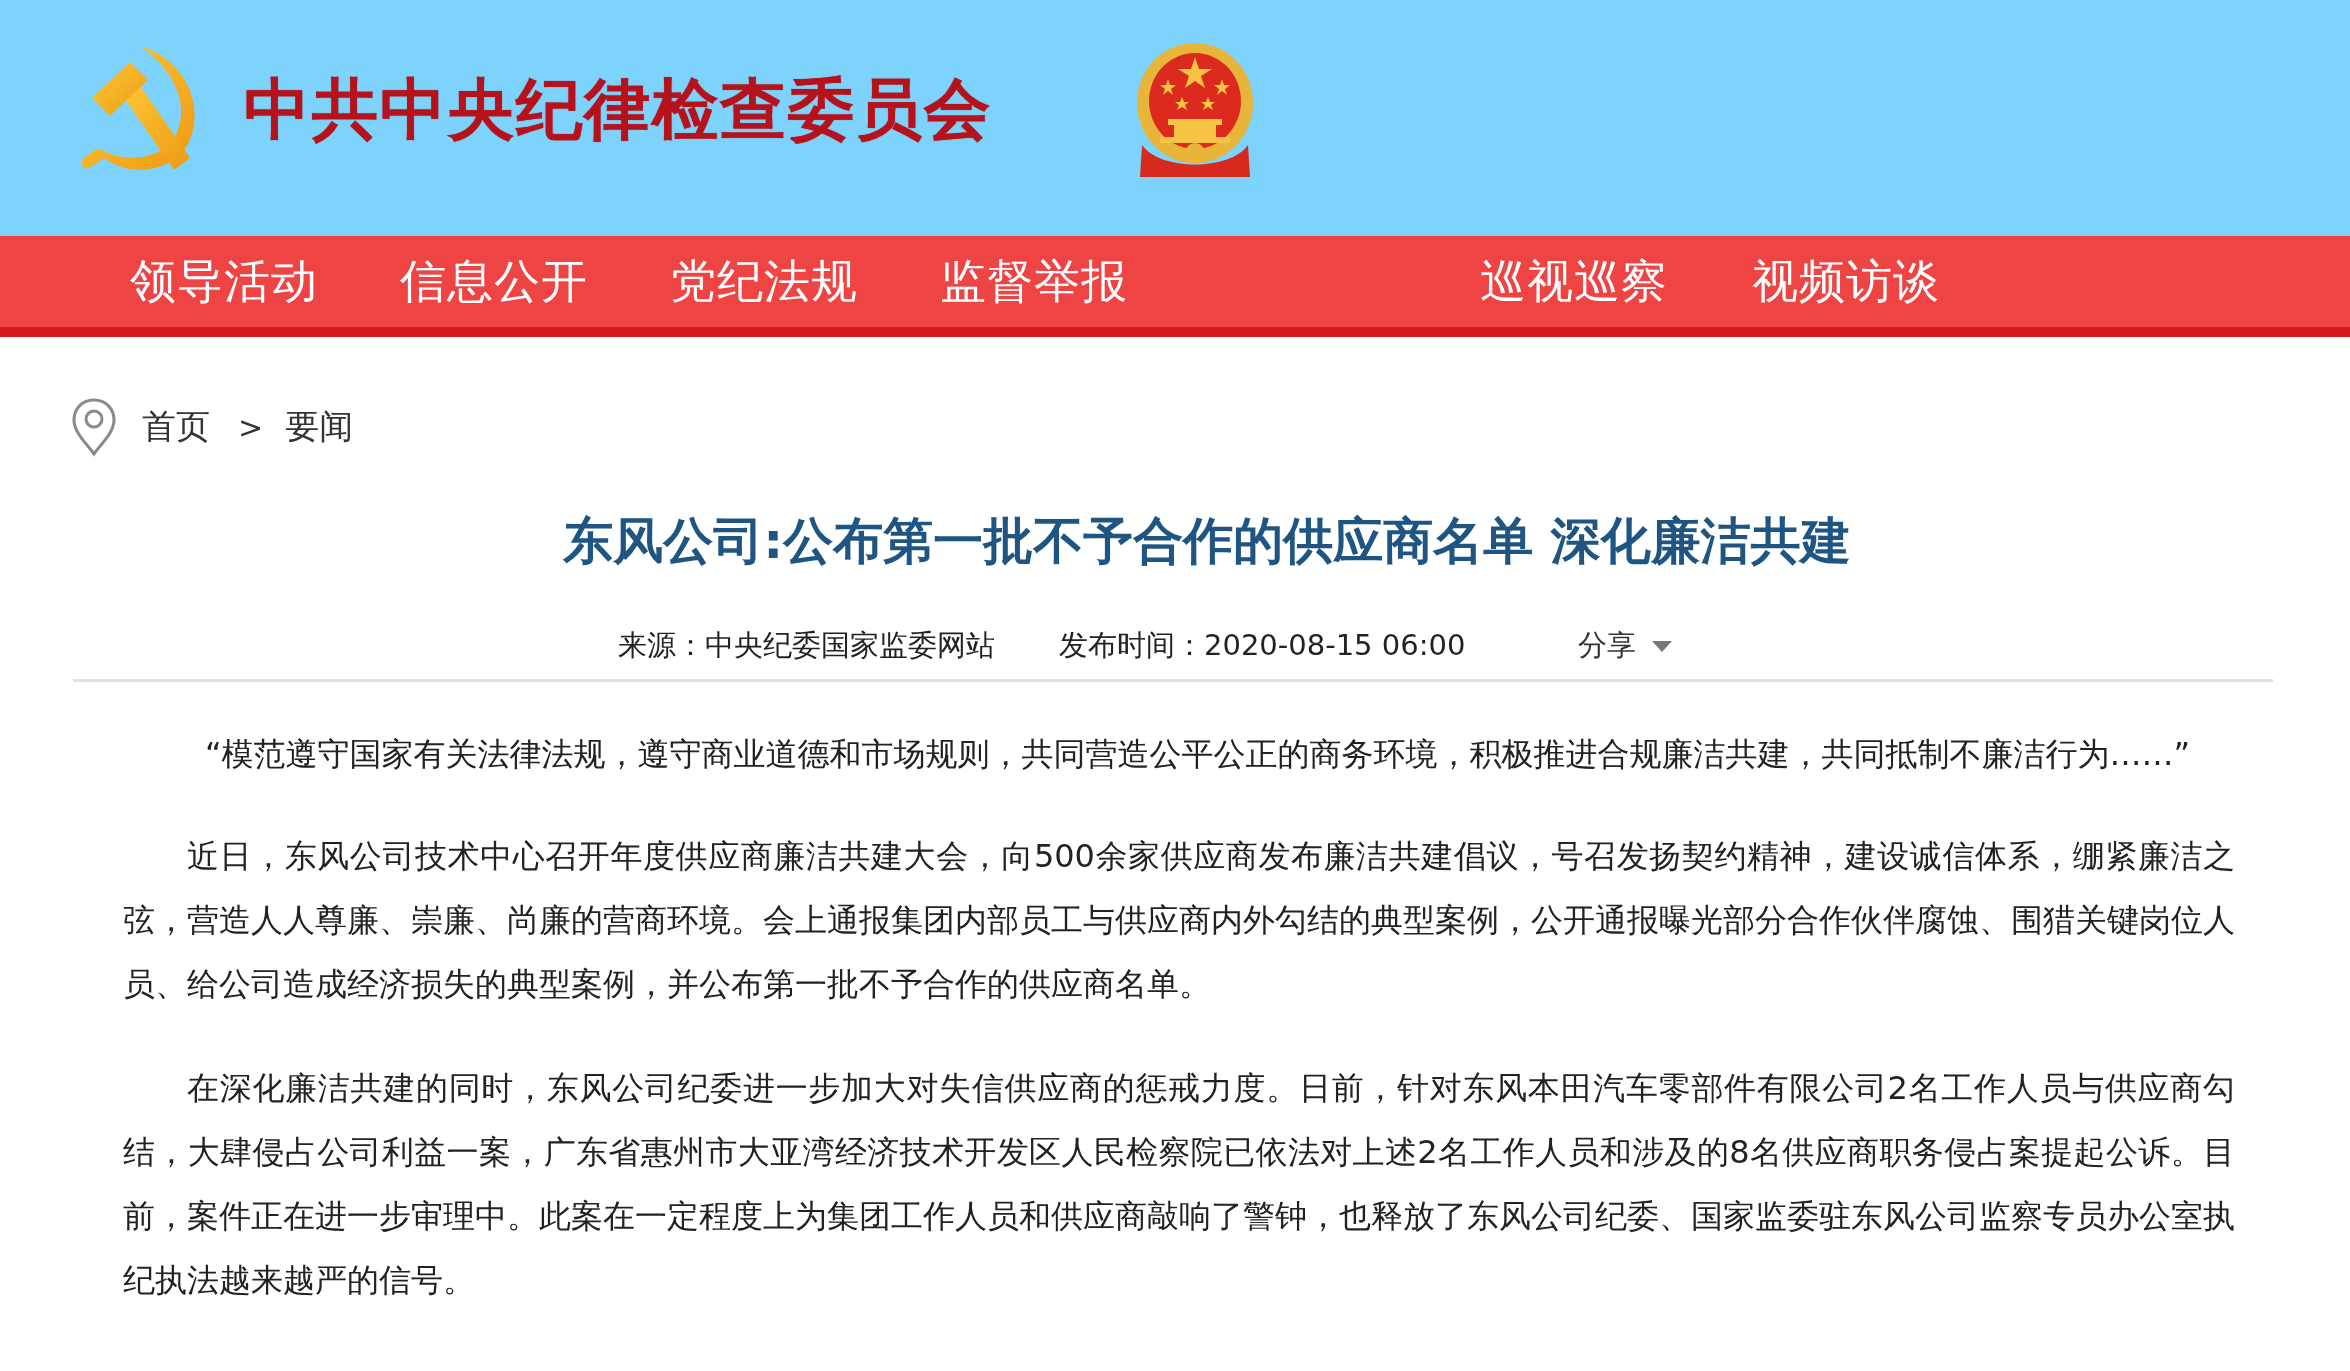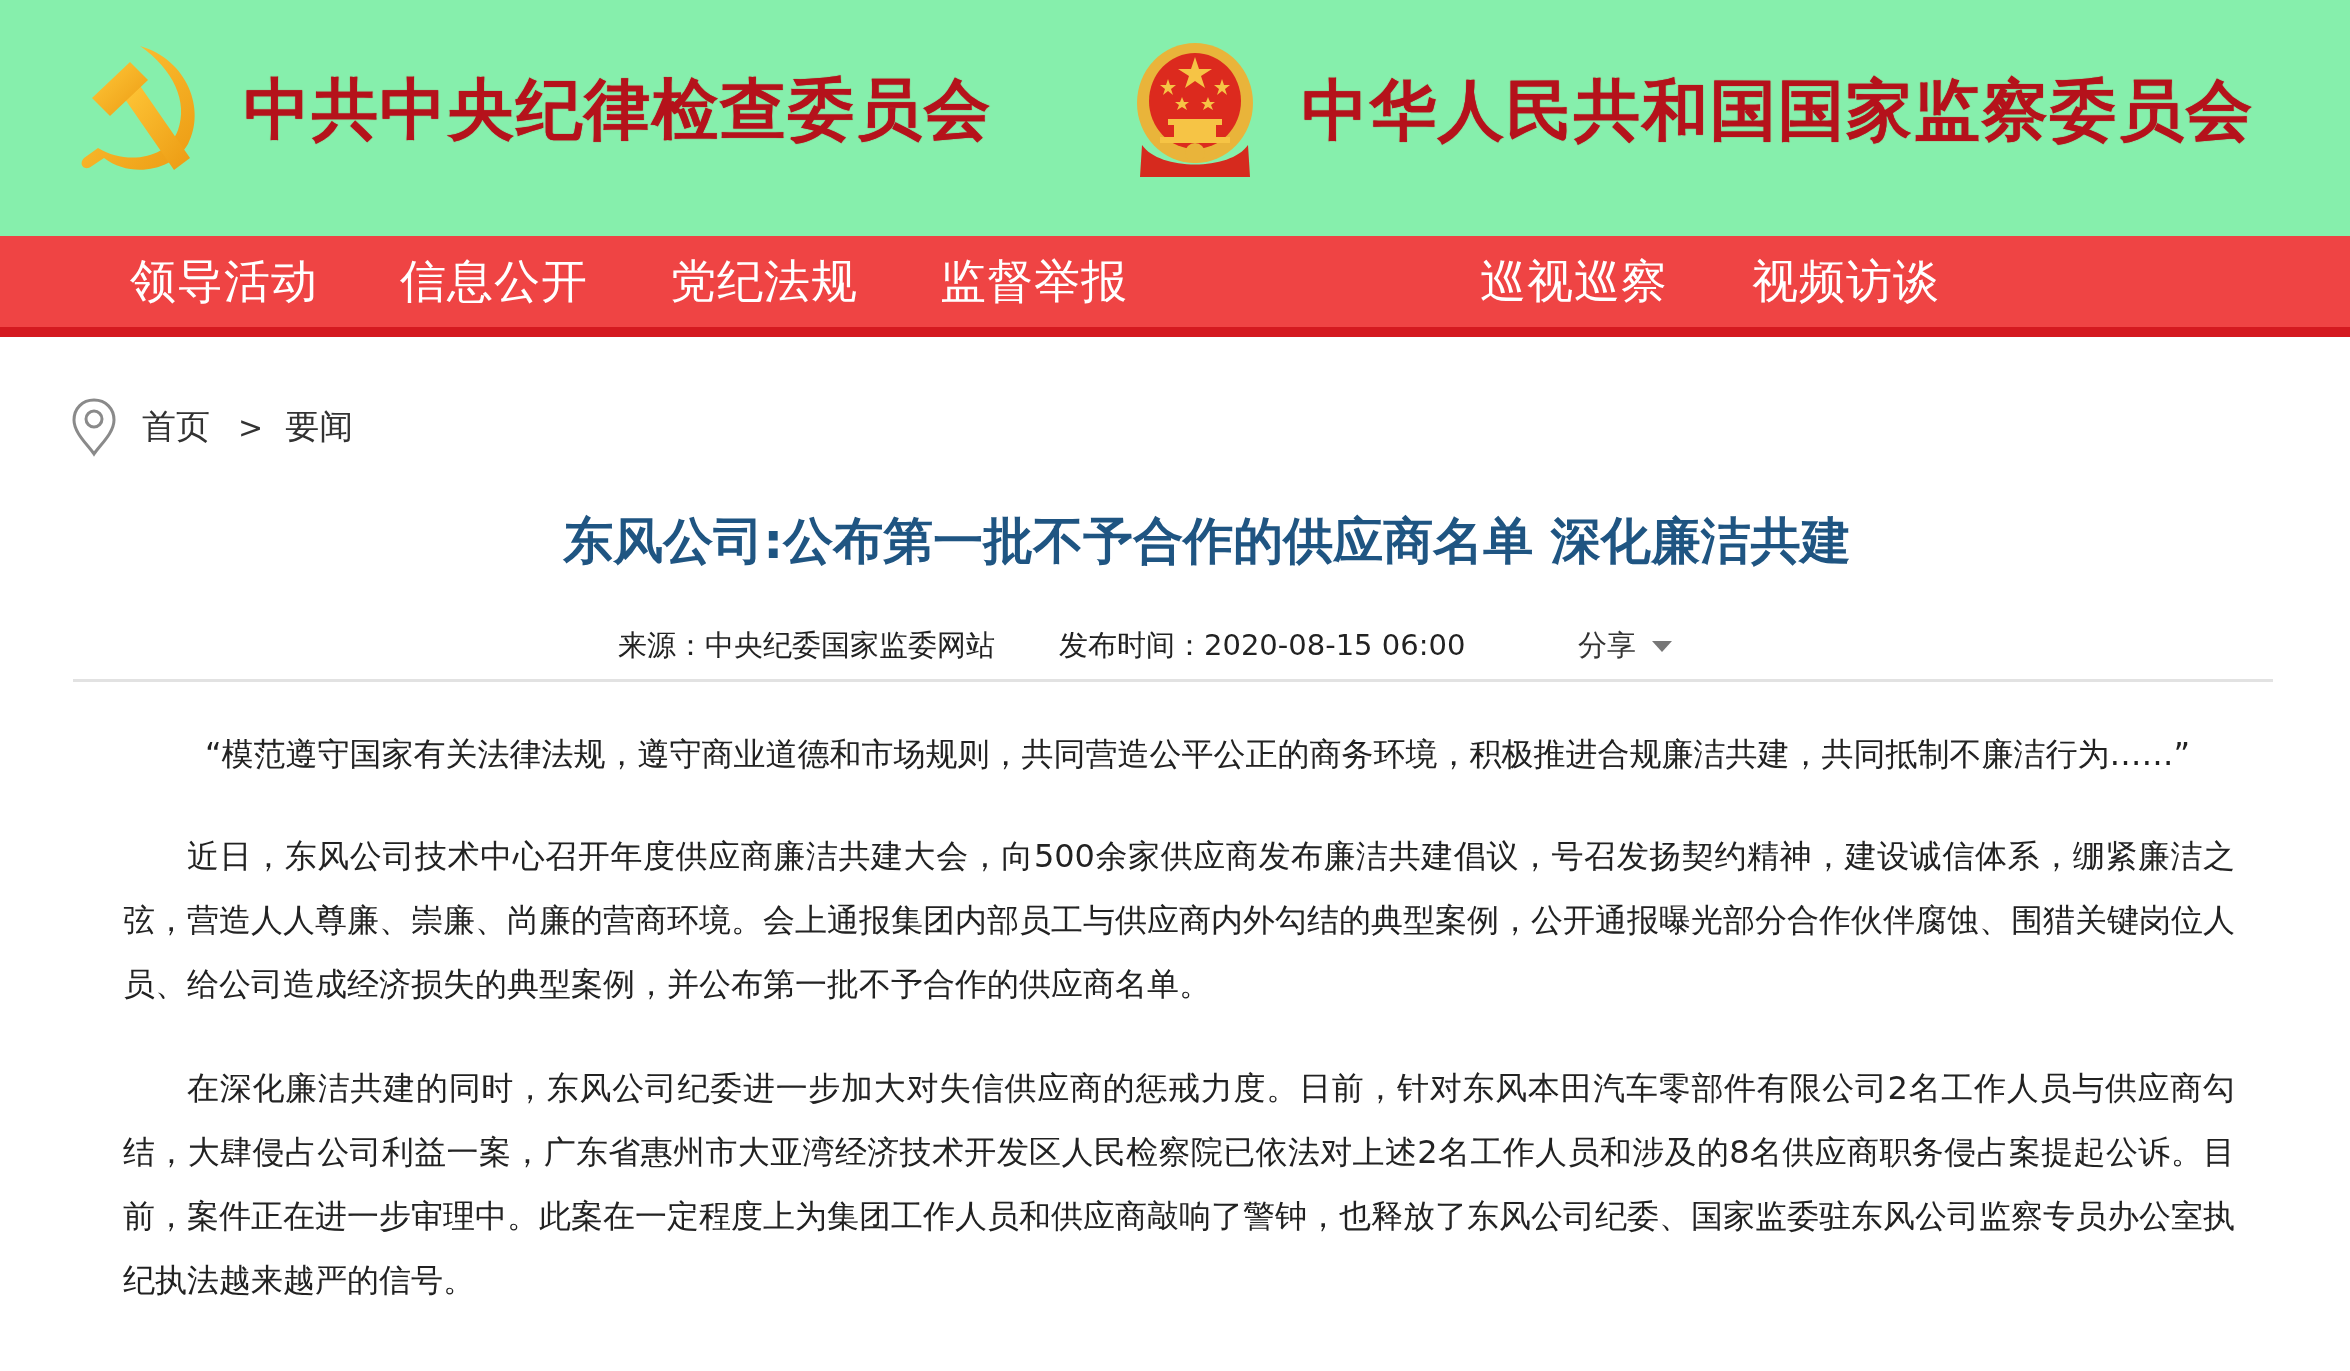--- a/index.html
+++ b/index.html
@@ -1,18 +1,18 @@
 <!DOCTYPE html>
 <html><head>
 <meta charset="utf-8">
 <style>
   html, body { margin:0; padding:0; background:#ffffff; }
   body { width:2350px; height:1371px; position:relative; overflow:hidden;
          font-family:"DejaVu Sans","Liberation Sans",sans-serif; color:#222; }
-  .header { position:absolute; left:0; top:0; width:2350px; height:236px; background:#86efac; }
+  .header { position:absolute; left:0; top:0; width:2350px; height:236px; background:#7dd3fc; }
   .logo-block { position:absolute; display:flex; align-items:center; }
   .logo-left { left:78px; top:40px; height:140px; }
   .logo-right { left:1130px; top:40px; height:142px; }
   .emblem { width:130px; height:140px; flex:0 0 auto; }
   .logo-text { font-family:"DejaVu Serif","Liberation Serif",serif; font-weight:bold;
                color:#b5121b; font-size:66px; letter-spacing:2px; white-space:nowrap;
                text-shadow:0 0 1px #b5121b; }
   .logo-left .logo-text { margin-left:36px; }
   .logo-right .logo-text { margin-left:42px; }
 
@@ -73,21 +73,20 @@
       <polygon points="38,38 40,44 46,44 41,48 43,54 38,50 33,54 35,48 30,44 36,44" fill="#f6c445"></polygon>
       <polygon points="92,38 94,44 100,44 95,48 97,54 92,50 87,54 89,48 84,44 90,44" fill="#f6c445"></polygon>
       <polygon points="52,56 54,61 59,61 55,64 57,69 52,66 47,69 49,64 45,61 50,61" fill="#f6c445"></polygon>
       <polygon points="78,56 80,61 85,61 81,64 83,69 78,66 73,69 75,64 71,61 76,61" fill="#f6c445"></polygon>
       <rect x="38" y="78" width="54" height="6" fill="#f6c445"></rect>
       <rect x="44" y="84" width="42" height="12" fill="#f6c445"></rect>
       <rect x="30" y="96" width="70" height="6" fill="#f6c445"></rect>
       <path d="M12 104 C30 130 100 130 118 104 L120 136 L10 136 Z" fill="#d62a1e"></path>
       <circle cx="65" cy="112" r="10" fill="#e9b43a"></circle>
     </svg>
-    <span class="logo-text">中华人民共和国国家监察委员会</span>
   </div>
 </div>
 
 <div class="nav">
   <a class="nav-item" style="left:130px">领导活动</a>
   <a class="nav-item" style="left:400px">信息公开</a>
   <a class="nav-item" style="left:670px">党纪法规</a>
   <a class="nav-item" style="left:940px">监督举报</a>
   <a class="nav-item" style="left:1480px">巡视巡察</a>
   <a class="nav-item" style="left:1752px">视频访谈</a>

